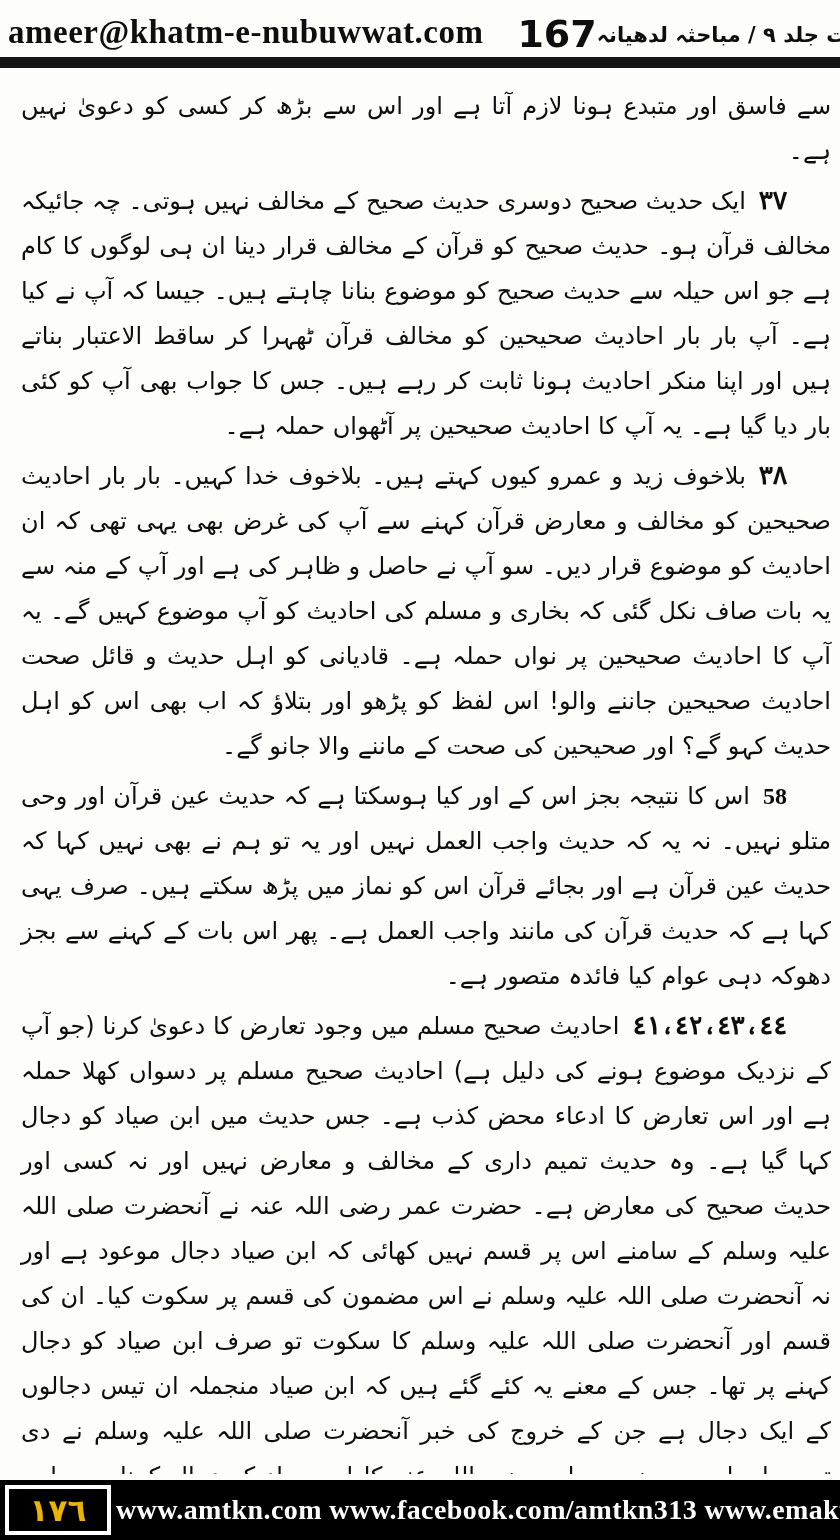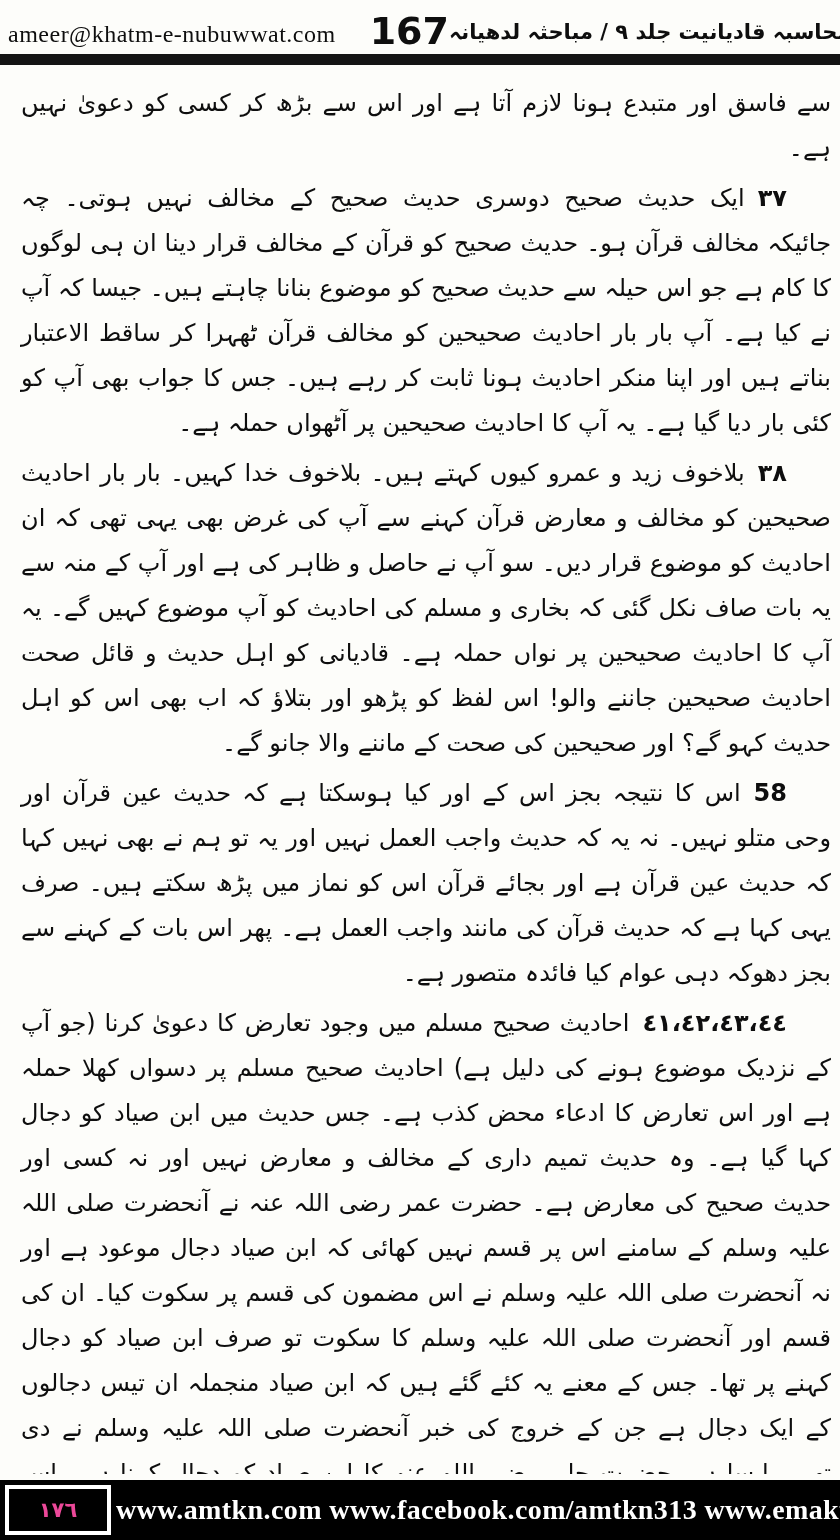--- a/index.html
+++ b/index.html
@@ -14,21 +14,21 @@
     overflow:hidden;
     position:relative;
   }
   
   .header {
     display:flex; align-items:flex-end;
     padding:14px 8px 2px 8px;
   }
   .email {
     font-family:"Liberation Serif", serif;
-    font-weight:normal; font-size:24px; letter-spacing:0.5px;
+    font-weight:bold; font-size:33px; letter-spacing:0.5px;
     white-space:nowrap;
   }
   .page-num-top {
     font-size:38px; font-weight:bold; line-height:0.9;
     margin-left:34px;
   }
   .book-title {
     margin-left:auto; direction:rtl;
     font-size:21px; font-weight:bold;
     white-space:nowrap;
@@ -39,33 +39,33 @@
   .content {
     direction:rtl;
     flex:1;
     padding:16px 9px 0 9px;
     font-size:24px; line-height:45px;
     text-align:justify;
     overflow:hidden;
   }
   .content p { margin:0 0 5px 12px; text-align:justify; }
   .content p.indent { text-indent:44px; }
-  .para-num { font-weight:bold; padding-left:13px; white-space:nowrap; }
+  .para-num { font-weight:bold; padding-left:13px; white-space:nowrap;font-family:Liberation Serif, serif; }
   
   .footer {
     display:flex; height:60px; margin-top:6px; flex:0 0 auto;
   }
   .pagebox {
     width:116px; background:#000; padding:5px;
     display:flex; flex:0 0 auto;
   }
   .pagebox-inner {
     flex:1; border:4px solid #fff;
     display:flex; align-items:center; justify-content:center;
-    color:#ec4899; font-size:21px; font-weight:bold; line-height:1;
+    color:#eab308; font-size:31px; font-weight:bold; line-height:1;
   }
   .links-bar {
     flex:1; background:#000; color:#fff;
     display:flex; align-items:center; justify-content:center;
     font-family:"Liberation Serif", serif;
     font-weight:bold; font-size:28px; letter-spacing:0.4px;
     white-space:nowrap;
   }
 </style>
 </head>

